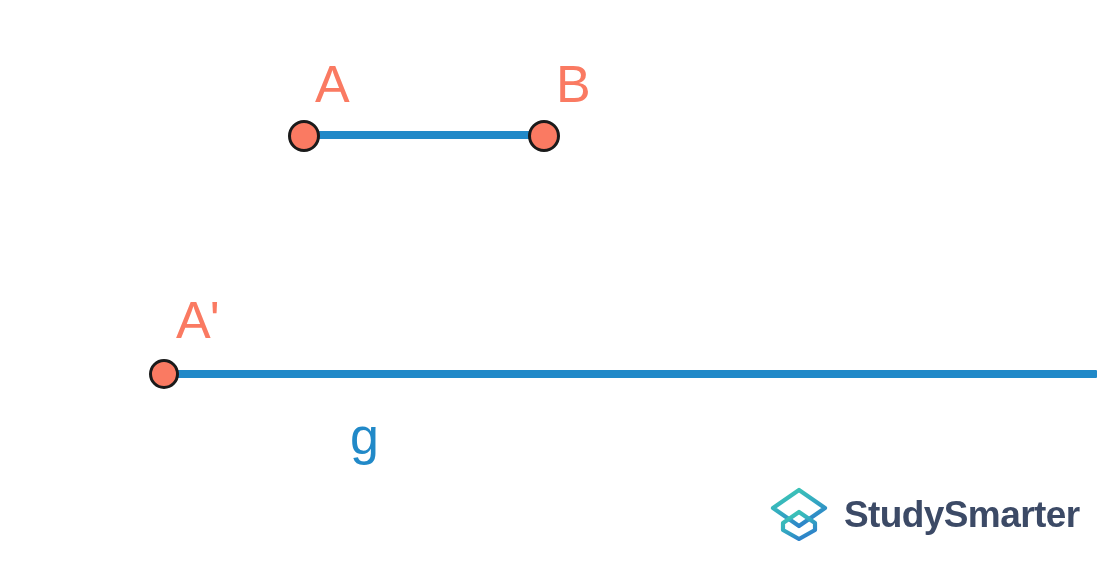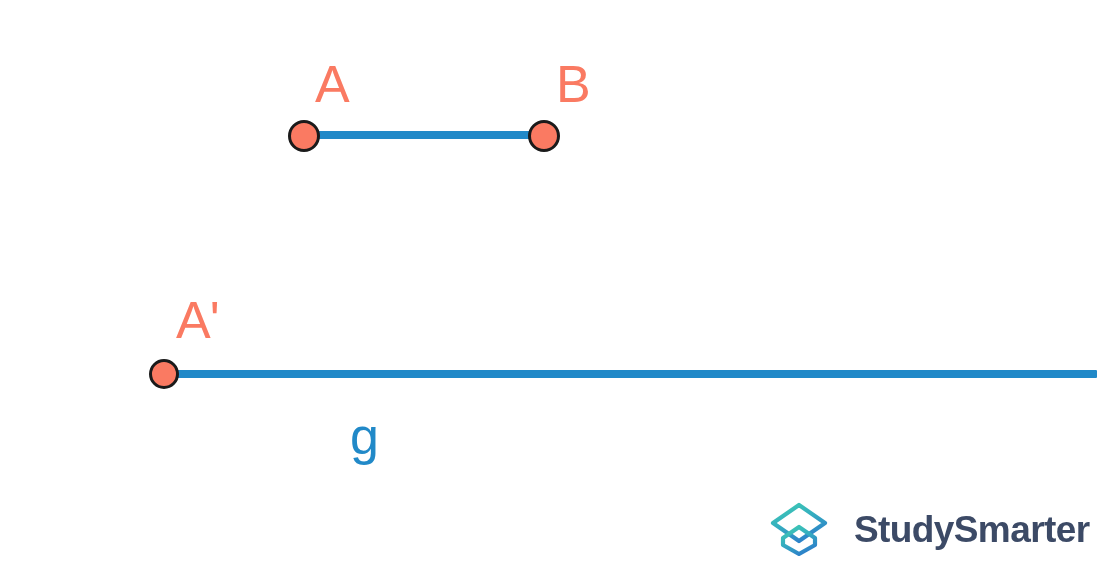--- a/index.html
+++ b/index.html
@@ -61,22 +61,21 @@
   #lbl-aprime   { left: 176px; top: 294px; }
   #lbl-g        { left: 350px; top: 410px; }
 
   
   #brand {
     position: absolute;
     left: 768px;
     top: 486px;
     display: flex;
     align-items: center;
-    gap: 24px;
-    margin-top: 15px;
+    gap: 14px;
   }
   #brand-mark { display: block; width: 62px; height: 56px; }
   #brand-text {
     color: #3c4a66;
     font-size: 37px;
     font-weight: 700;
     letter-spacing: -0.6px;
     line-height: 1;
     white-space: pre;
   }

